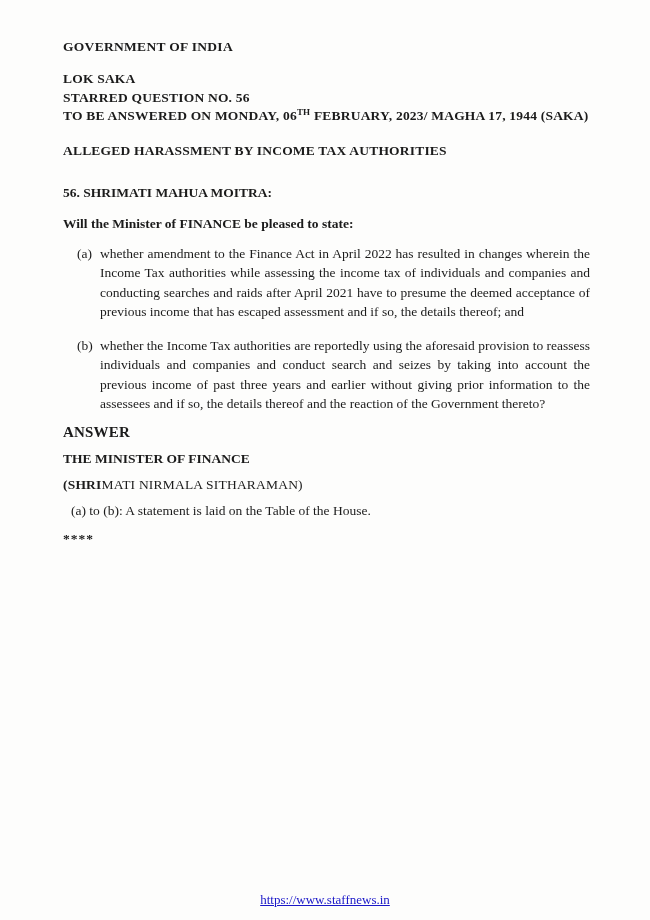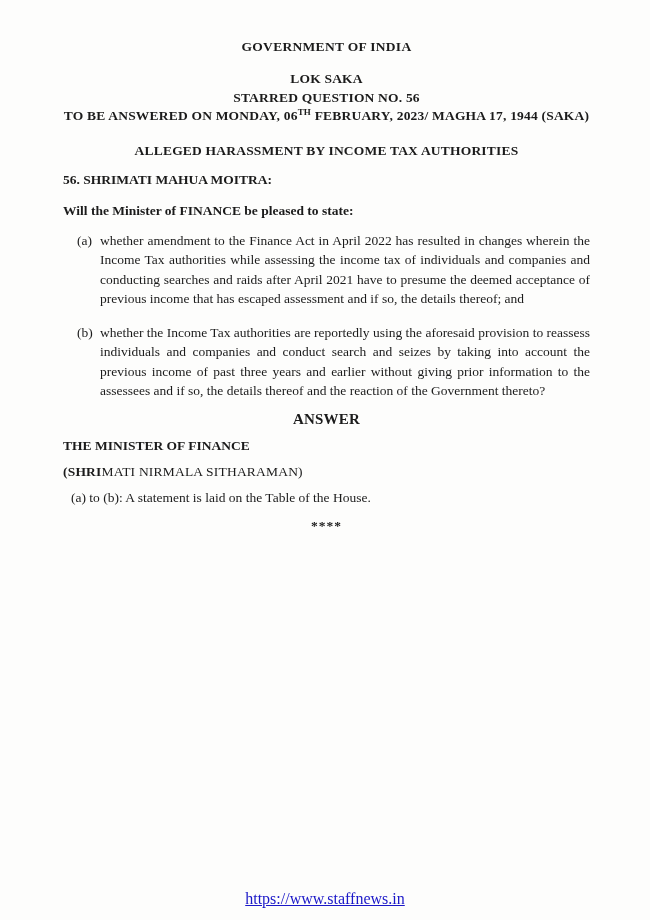--- a/index.html
+++ b/index.html
@@ -14,21 +14,21 @@
   .page {
     width: 650px;
     height: 920px;
     background: #fdfdfc;
     position: relative;
     margin: 0 auto;
     box-sizing: border-box;
     padding: 36px 60px 0 63px;
     overflow: hidden;
   }
-  .center { text-align: center; }
+  .center { text-align: left; }
 
   .org-block {
     font-size: 13.5px;
     font-weight: bold;
     line-height: 21px;
     letter-spacing: 0.3px;
   }
   .house-block {
     font-size: 13.5px;
     font-weight: bold;
@@ -38,21 +38,21 @@
   }
   .doc-title {
     font-size: 13.5px;
     font-weight: bold;
     margin-top: 17px;
     letter-spacing: 0.2px;
   }
   .asker {
     font-size: 13.5px;
     font-weight: bold;
-    margin-top: 13px;
+    margin-top: 26px;
   }
   .will-line {
     font-size: 13.5px;
     font-weight: bold;
     margin-top: 15px;
   }
   .qpara {
     font-size: 13.5px;
     line-height: 19.5px;
     text-align: justify;
@@ -93,21 +93,21 @@
     font-weight: bold;
     margin-top: 12px;
     letter-spacing: 1px;
   }
   .footer-link-wrap {
     position: absolute;
     left: 0;
     right: 0;
     bottom: 12px;
     text-align: center;
-    font-size: 16px;
+    font-size: 13px;
   }
   .footer-link {
     color: #1a17c8;
     text-decoration: underline;
     cursor: pointer;
   }
   sup {
     font-size: 9px;
     vertical-align: super;
     line-height: 0;

